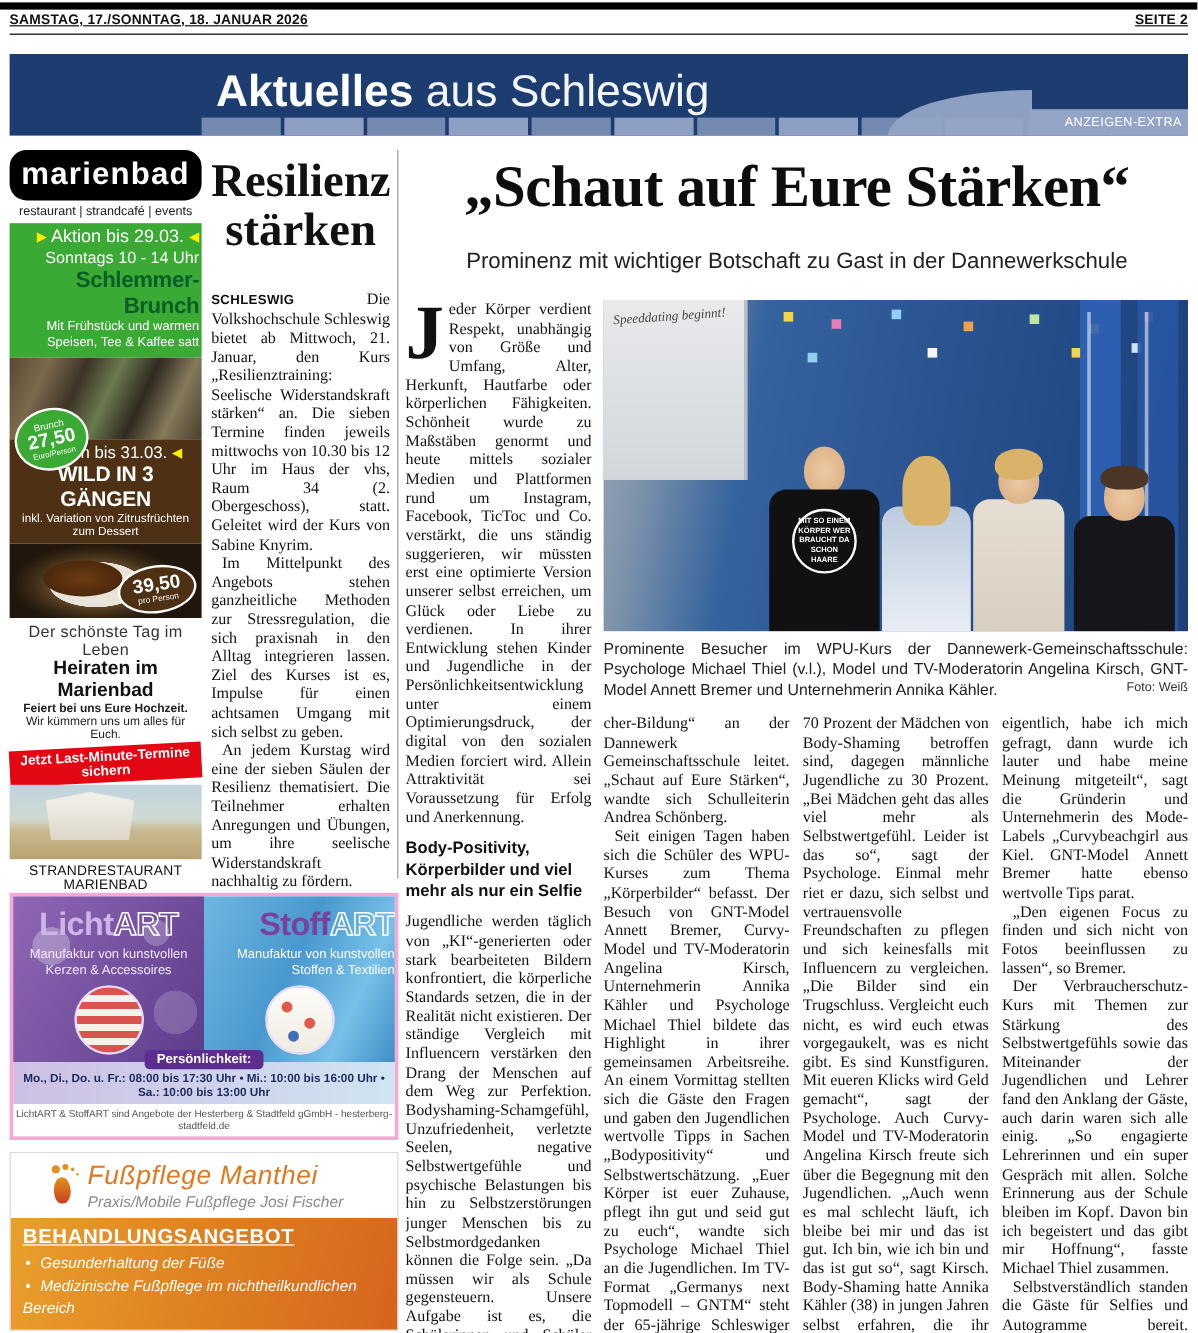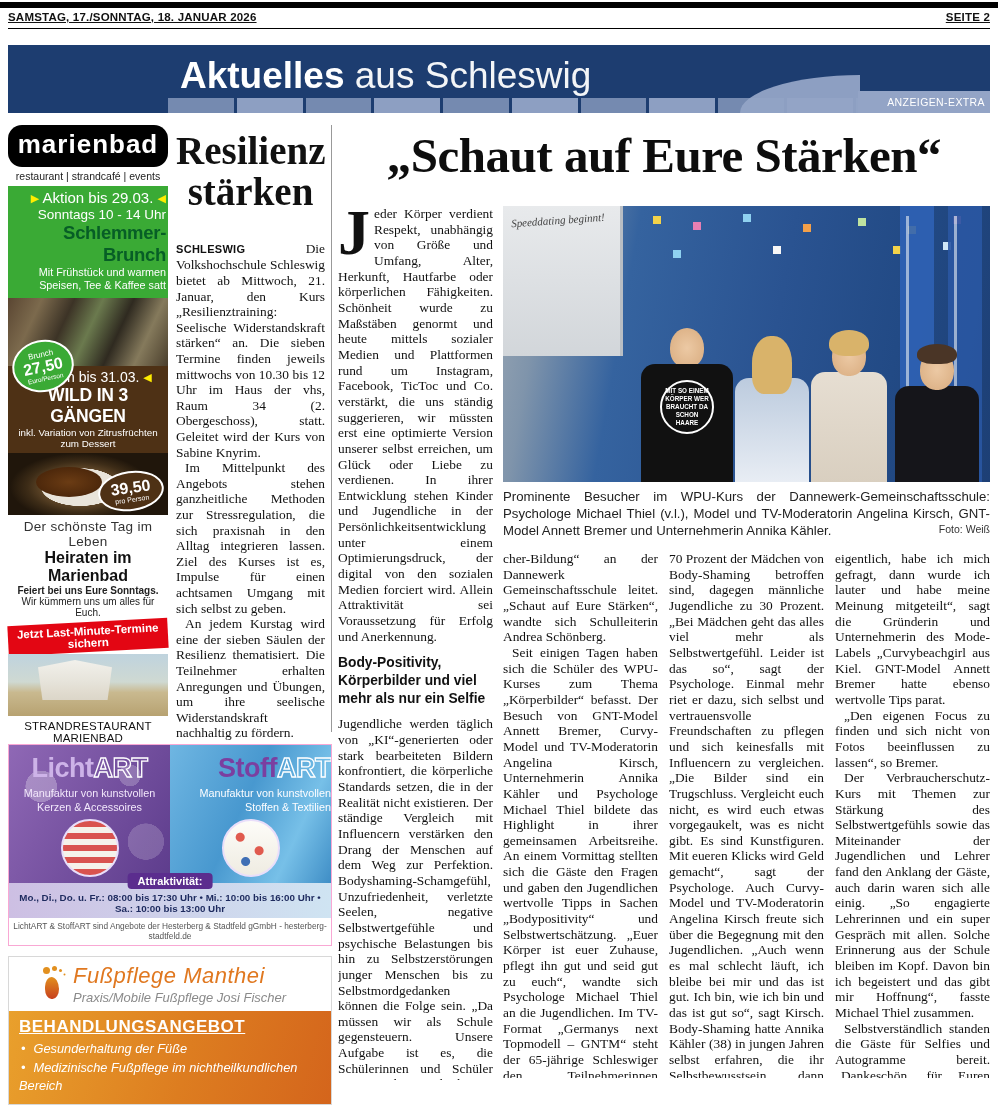--- a/index.html
+++ b/index.html
@@ -158,21 +158,21 @@
   .p3 { left:308px; } .p3 .torso { width:76px; height:110px; background:linear-gradient(#e6ded2,#d9cfc0); }
   .p4 { left:392px; } .p4 .torso { width:84px; height:96px; background:#15151a; }
   .caption { position:relative; width:487px; font-family:"Liberation Sans",sans-serif; font-size:13.2px;
              line-height:17px; color:#222; text-align:justify; margin:6px 0 12px; }
   .credit { position:absolute; right:0; bottom:1px; font-size:10.5px; color:#333; background:#fff; padding-left:6px; }
   .lower-cols { display:flex; gap:11px; }
   .lower-cols .bcol { height:527px; }
 
   
   .ls { width:324px; margin-top:12px; font-family:"Liberation Sans",sans-serif; position:relative;
-        border:1px solid #f9a8d4; background:#fff; }
+        border:3px solid #f9a8d4; background:#fff; }
   .ls-panels { display:flex; }
   .ls-left { width:50%; height:138px; position:relative; text-align:center; color:#f2e7fb; overflow:hidden;
       background:radial-gradient(circle 26px at 20% 30%, rgba(255,255,255,.28) 0 60%, transparent 61%),
                  radial-gradient(circle 18px at 75% 22%, rgba(255,255,255,.22) 0 60%, transparent 61%),
                  radial-gradient(circle 30px at 85% 70%, rgba(255,255,255,.18) 0 60%, transparent 61%),
                  linear-gradient(120deg,#8f68b5,#5d3c8c); }
   .ls-right { width:50%; height:138px; position:relative; text-align:right; color:#fdfdff; overflow:hidden;
       background:linear-gradient(115deg,#6fb6e2 0%,#4898cf 45%,#77c0e8 75%,#3f8ec6 100%); }
   .ls-logo { font-size:27px; font-weight:bold; letter-spacing:-.5px; margin-top:8px; }
   .ls-left .ls-logo .a { color:#cdb3e8; } 
@@ -268,21 +268,21 @@
           </div>
           <div class="ph-dish">
             <div class="badge-brown">
               <div class="b2">39,50</div>
               <div class="b3">pro Person</div>
             </div>
           </div>
           <div class="mb-wed">
             <div class="w1">Der schönste Tag im Leben</div>
             <div class="w2">Heiraten im Marienbad</div>
-            <div class="w3">Feiert bei uns Eure Sonntags.</div>
+            <div class="w3">Feiert bei uns Eure Hochzeit.</div>
             <div class="w4">Wir kümmern uns um alles für Euch.</div>
             <div class="mb-redbanner">Jetzt Last-Minute-Termine sichern</div>
           </div>
           <div class="ph-wed"></div>
           <div class="mb-contact">
             <div class="c1">STRANDRESTAURANT MARIENBAD</div>
             <div class="c2">Strandweg 1 · 24866 Busdorf bei Schleswig</div>
             <div class="c3">✆ 04621 - 30 50 33</div>
             <div class="c4">info@strandrestaurant-marienbad.de</div>
             <div class="c4">www.strandrestaurant-marienbad.de</div>
@@ -324,21 +324,21 @@
           <div class="ls-circle circ-licht2"></div>
           <div class="ls-addr"><span>Kornmarkt 3 · 24837 Schleswig</span><br></div>
         </div>
         <div class="ls-right">
           <div class="ls-logo"><span class="a">Stoff</span><span class="b">ART</span></div>
           <div class="ls-sub"><span>Manufaktur von kunstvollen</span><br><span>Stoffen &amp; Textilien</span></div>
           <div class="ls-circle circ-stoff"></div>
           <div class="ls-addr"><span>Lornsenpark 33 · 24837 Schleswig</span><br></div>
         </div>
       </div>
-      <div class="ls-hours-badge">Attraktivität:</div>
+      <div class="ls-hours-badge">Persönlichkeit:</div>
       <div class="ls-hours">Mo., Di., Do. u. Fr.: 08:00 bis 17:30 Uhr • Mi.: 10:00 bis 16:00 Uhr • Sa.: 10:00 bis 13:00 Uhr</div>
       <div class="ls-footer">LichtART &amp; StoffART sind Angebote der Hesterberg &amp; Stadtfeld gGmbH  -  hesterberg-stadtfeld.de</div>
     </div>
 
     <div class="fp">
       <div class="fp-top">
         <div class="fp-foot"></div>
         <div>
           <div class="fp-title">Fußpflege Manthei</div>
           <div class="fp-sub">Praxis/Mobile Fußpflege Josi Fischer</div>
@@ -352,20 +352,21 @@
 
         </ul>
 
       </div>
     </div>
 
   </div>
 
   <div class="main">
     <h1 class="headline">„Schaut auf Eure Stärken“</h1>
+    <div class="subhead">Prominenz mit wichtiger Botschaft zu Gast in der Dannewerkschule</div>
     <div class="art-body">
       <div class="bcol col1">
         <p><span class="dropcap">J</span><span>eder Körper verdient Respekt, unabhängig von Größe und Umfang, Alter, Herkunft, Hautfarbe oder körperlichen Fähigkeiten. Schönheit wurde zu Maßstäben genormt und heute mittels sozialer Medien und Plattformen rund um Instagram, Facebook, TicToc und Co. verstärkt, die uns ständig suggerieren, wir müssten erst eine optimierte Version unserer selbst erreichen, um Glück oder Liebe zu verdienen. In ihrer Entwicklung stehen Kinder und Jugendliche in der Persönlichkeitsentwicklung unter einem Optimierungsdruck, der digital von den sozialen Medien forciert wird. Allein Attraktivität sei Voraussetzung für Erfolg und Anerkennung.</span></p>
         <div class="mehr-head">Body-Positivity, Körperbilder und viel mehr als nur ein Selfie</div>
         <p style="text-indent:0;">Jugendliche werden täglich von „KI“-generierten oder stark bearbeiteten Bildern konfrontiert, die körperliche Standards setzen, die in der Realität nicht existieren. Der ständige Vergleich mit Influencern verstärken den Drang der Menschen auf dem Weg zur Perfektion. Bodyshaming-Schamgefühl, Unzufriedenheit, verletzte Seelen, negative Selbstwertgefühle und psychische Belastungen bis hin zu Selbstzerstörungen junger Menschen bis zu Selbstmordgedanken können die Folge sein. „Da müssen wir als Schule gegensteuern. Unsere Aufgabe ist es, die Schülerinnen und Schüler mitsamt ihren Fähigkeiten, Talenten und Persönlichkeit auf ihrem Lebensweg zu stärken“, sagt Lehrerin Anni Erdmann, die gemeinsam mit Kollegin Jane Fetzer den Wahlpflichtkurs „Verbrau-</p>
       </div>
       <div class="right-wrap">
         <div class="photo">
           <div class="wboard">
             <div class="wboard-text">Speeddating beginnt!</div>

